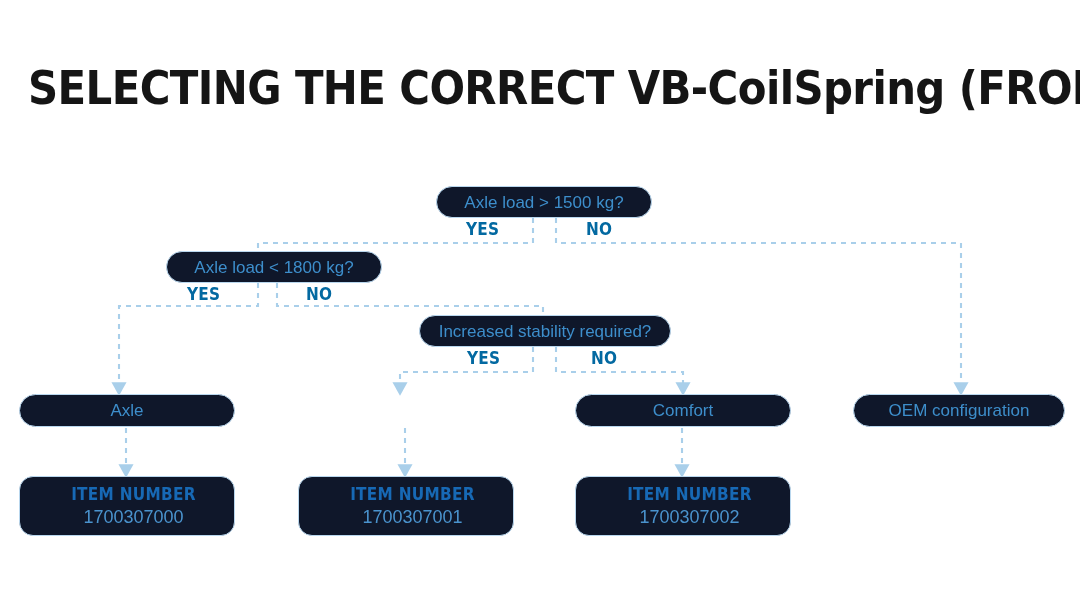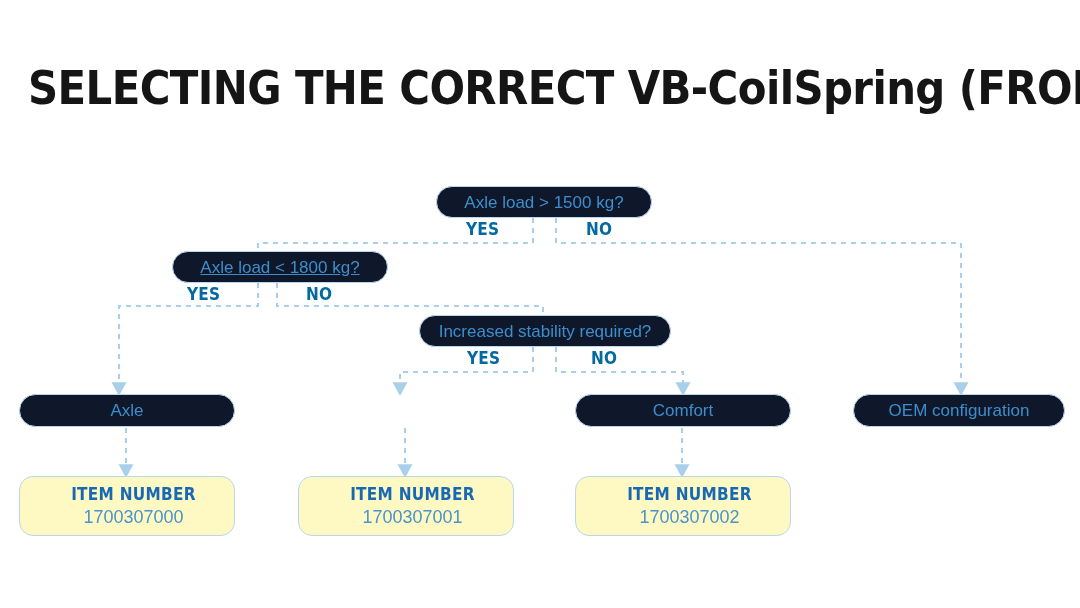--- a/index.html
+++ b/index.html
@@ -81,21 +81,21 @@
     letter-spacing: 0.2px;
     white-space: nowrap;
   }
 
   
   .item-box {
     position: absolute;
     box-sizing: border-box;
     border: 1.6px solid #b9d7ee;
     border-radius: 14px;
-    background: #fef9c3;
+    background: #0f172a;
     height: 60px;
     display: flex;
     flex-direction: column;
     align-items: center;
     justify-content: center;
     gap: 5px;
     padding-left: 13px;
   }
   .item-heading {
     font-family: "Liberation Sans Narrow", "DejaVu Sans Condensed", "Liberation Sans", sans-serif;
@@ -146,21 +146,21 @@
       <path d="M682,428 L682,471" marker-end="url(#arrow)"></path>
     </g>
   </svg>
 
   <div class="pill decision" style="left:436px; top:186px; width:216px;">
     <span>Axle load &gt; 1500 kg?</span>
   </div>
   <div class="branch-label" style="left:466px; top:221px;">YES</div>
   <div class="branch-label" style="left:586px; top:221px;">NO</div>
 
-  <div class="pill decision" style="left:172px; top:251px; width:216px;text-decoration:underline;">
+  <div class="pill decision" style="left:166px; top:251px; width:216px;">
     <span>Axle load &lt; 1800 kg?</span>
   </div>
   <div class="branch-label" style="left:187px; top:286px;">YES</div>
   <div class="branch-label" style="left:306px; top:286px;">NO</div>
 
   <div class="pill decision" style="left:419px; top:315px; width:252px;">
     <span>Increased stability required?</span>
   </div>
   <div class="branch-label" style="left:467px; top:350px;">YES</div>
   <div class="branch-label" style="left:591px; top:350px;">NO</div>

